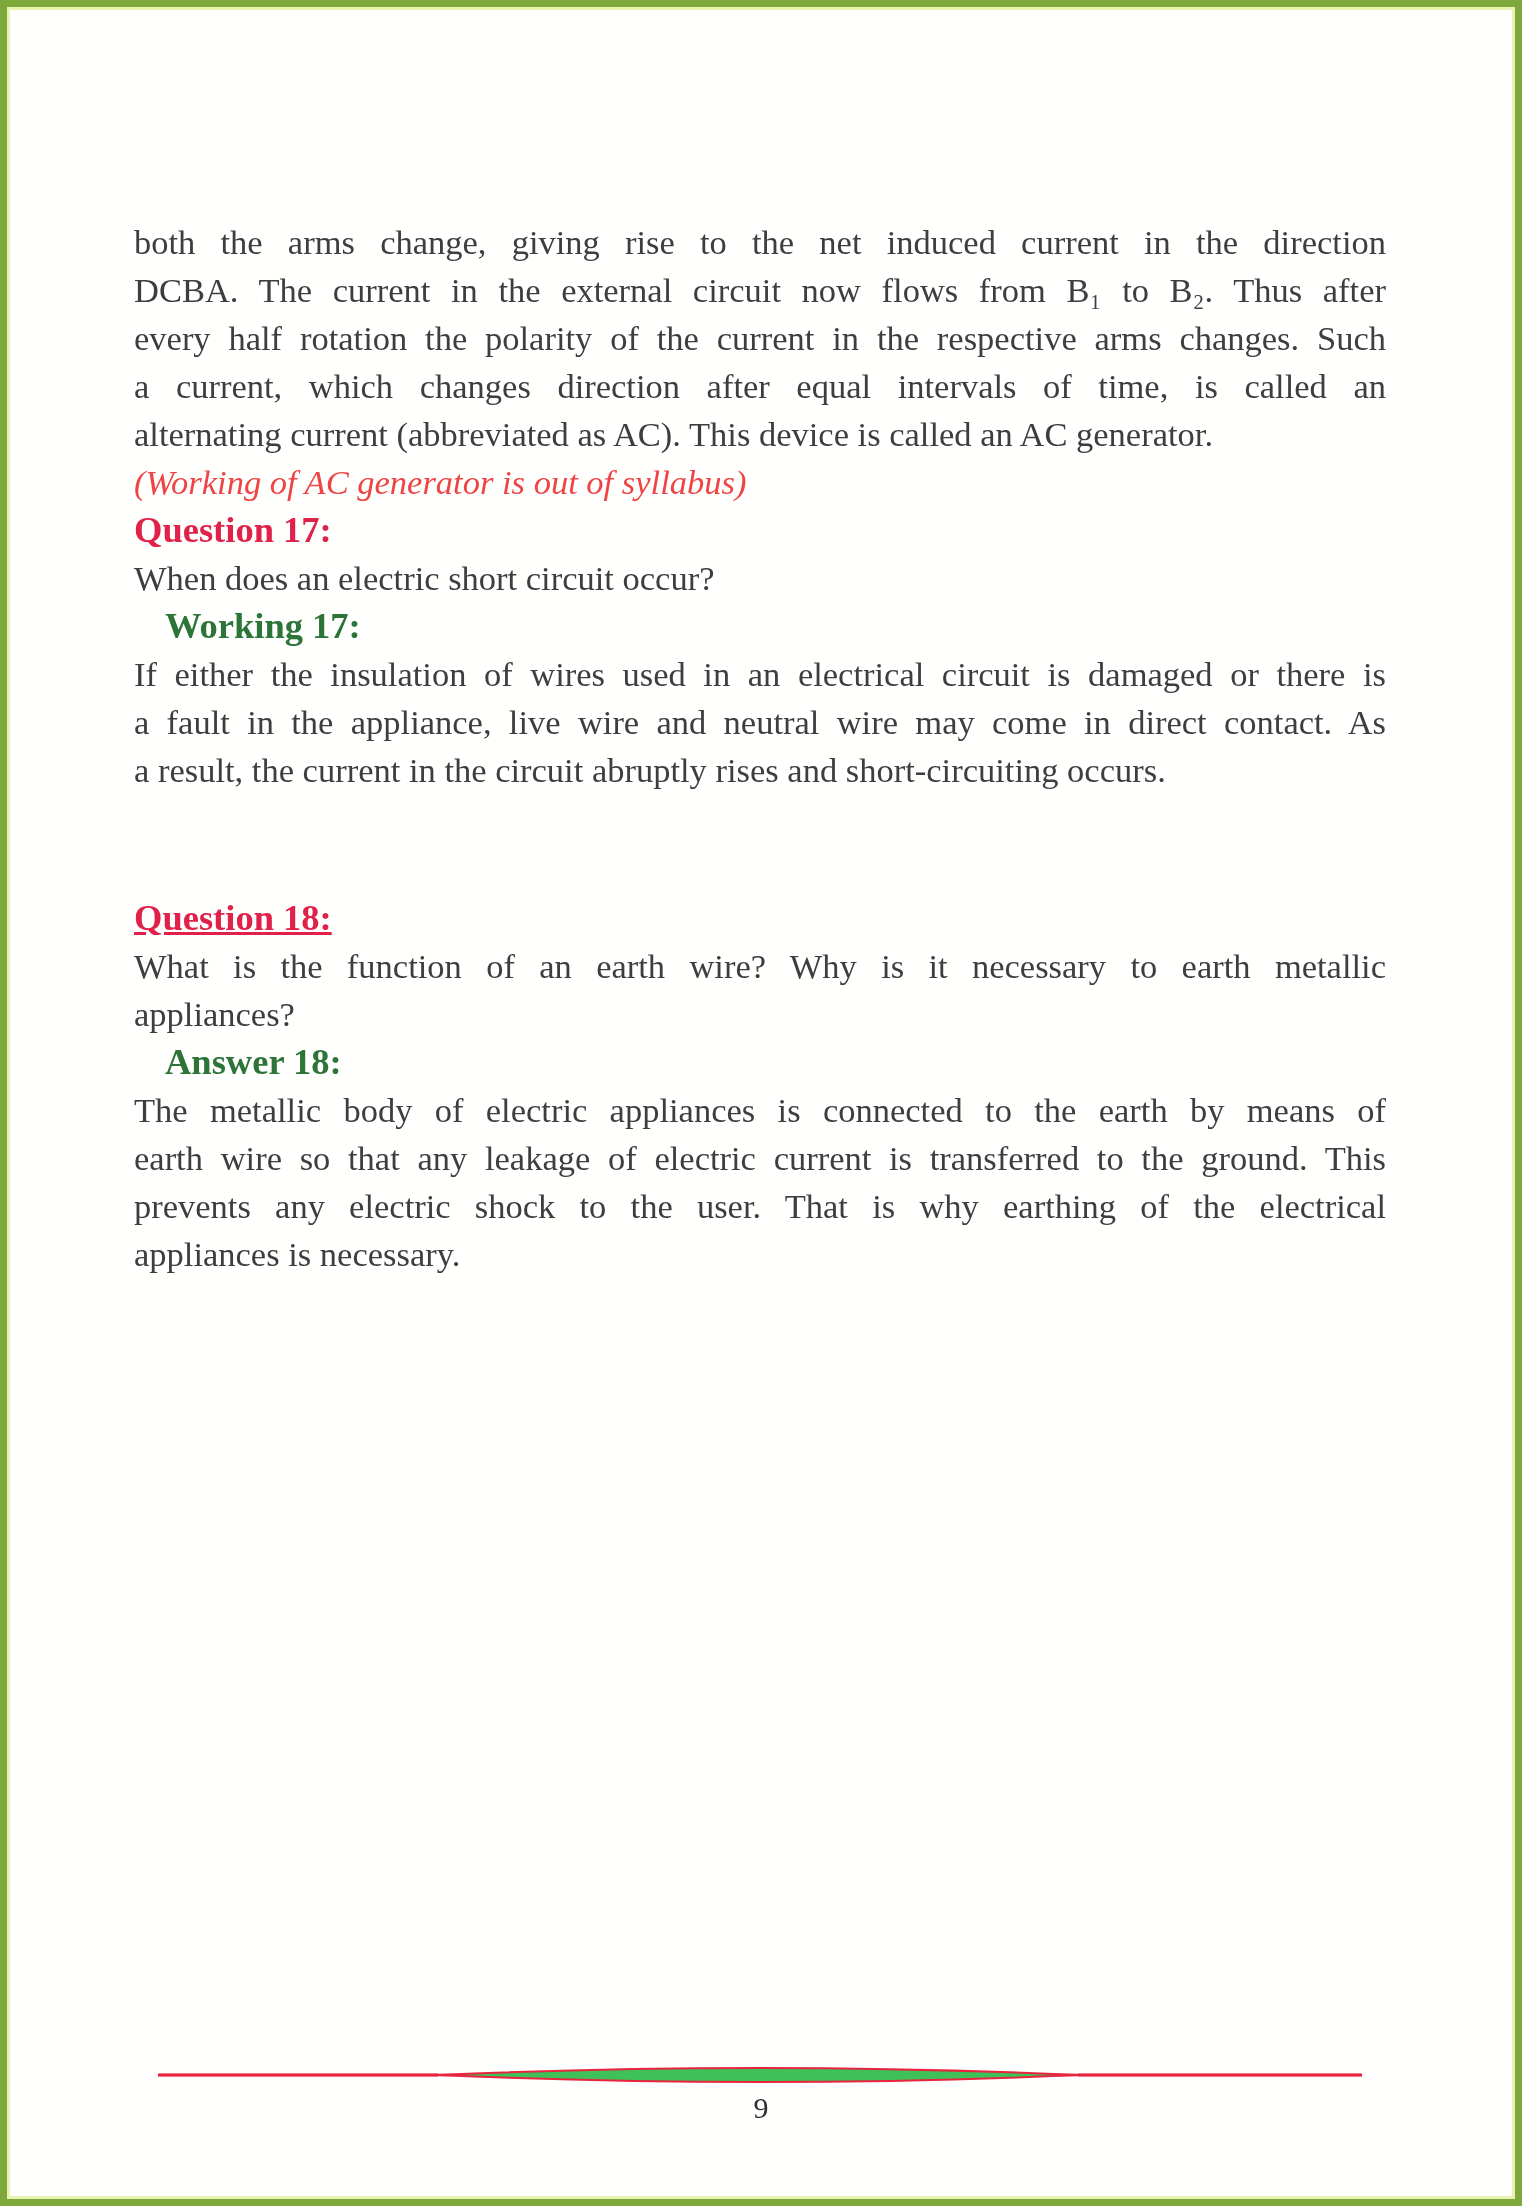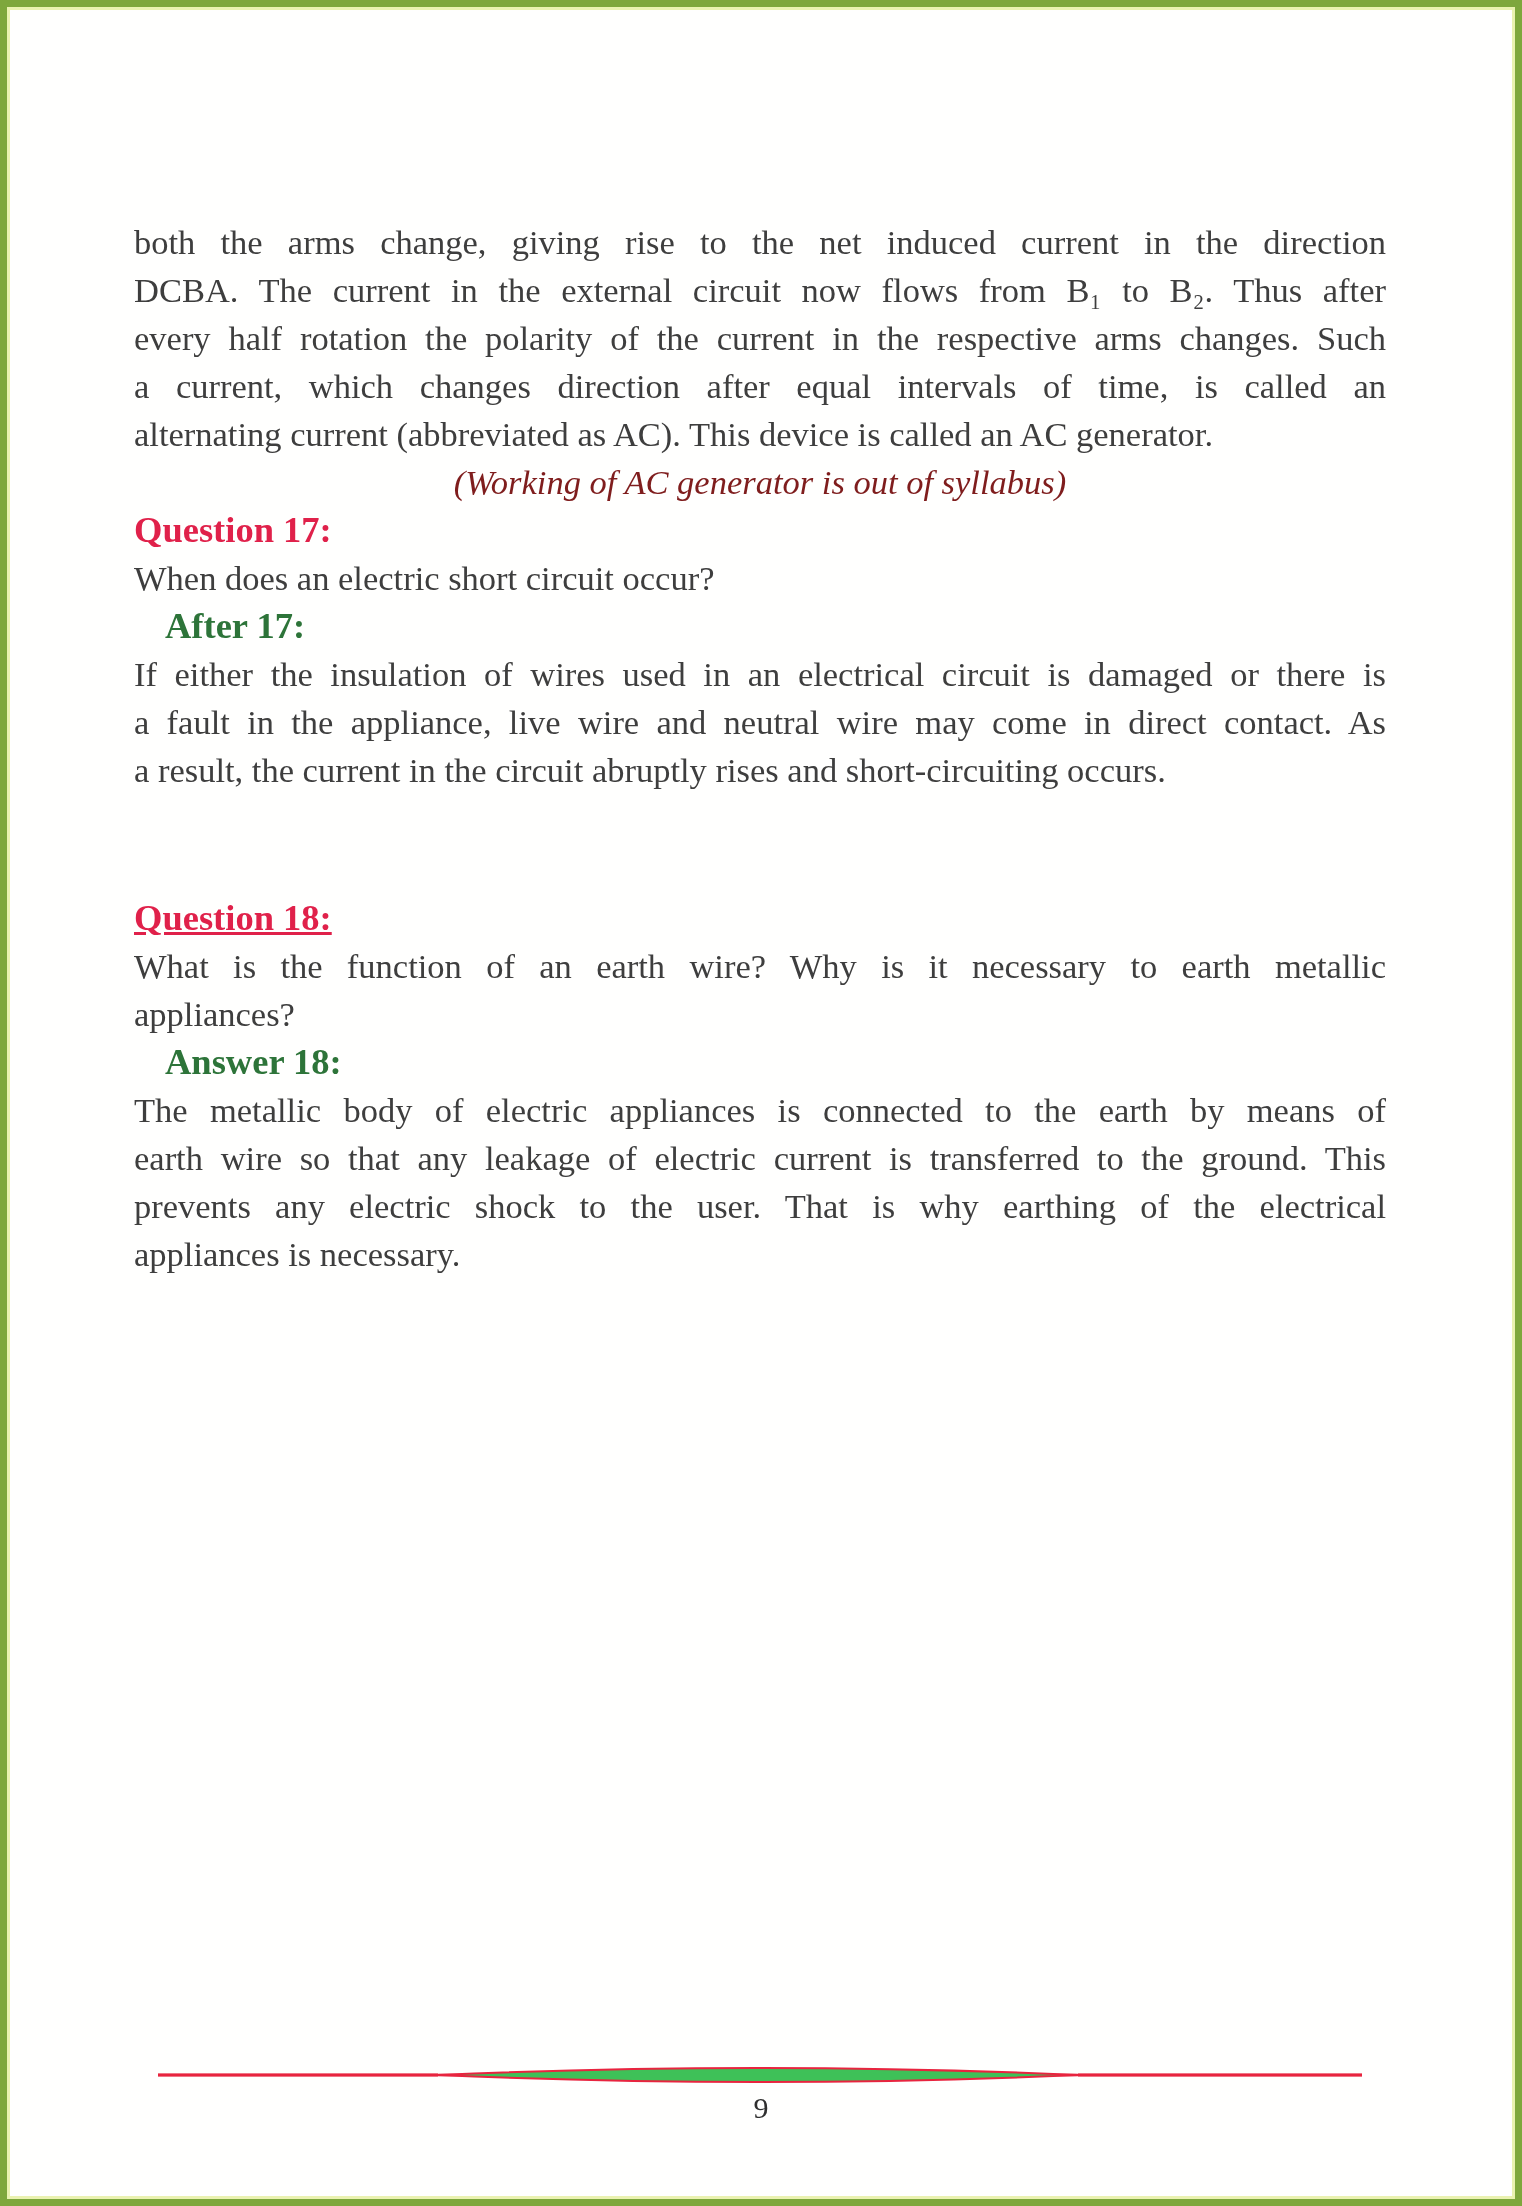--- a/index.html
+++ b/index.html
@@ -33,23 +33,23 @@
     color: #3e3e3e;
   }
   .lines .line {
     text-align: justify;
     text-align-last: justify;
   }
   .lines .line:last-child {
     text-align-last: left;
   }
   .red-note {
-    color: #7f1d1d;
+    color: #ef4444;
     font-style: italic;
-    text-align: center;
+    text-align: left;
   }
   .q-heading {
     color: #e0214a;
     font-weight: bold;
     font-size: 36.5px;
   }
   .a-heading {
     color: #2d7439;
     font-weight: bold;
     font-size: 36.5px;
@@ -91,21 +91,21 @@
         <div class="line">a current, which changes direction after equal intervals of time, is called an</div>
         <div class="line">alternating current (abbreviated as AC). This device is called an AC generator.</div>
       </div>
 
     <div class="red-note">(Working of AC generator is out of syllabus)</div>
 
     <div class="q-heading gap-q17">Question 17:</div>
     <div class="lines">
         <div class="line">When does an electric short circuit occur?</div>
       </div>
-    <div class="a-heading">After 17:</div>
+    <div class="a-heading">Working 17:</div>
     <div class="lines">
         <div class="line">If either the insulation of wires used in an electrical circuit is damaged or there is</div>
         <div class="line">a fault in the appliance, live wire and neutral wire may come in direct contact. As</div>
         <div class="line">a result, the current in the circuit abruptly rises and short-circuiting occurs.</div>
       </div>
 
     <div class="q-heading gap-q18">Question 18:</div>
     <div class="lines">
         <div class="line">What is the function of an earth wire? Why is it necessary to earth metallic</div>
         <div class="line">appliances?</div>

